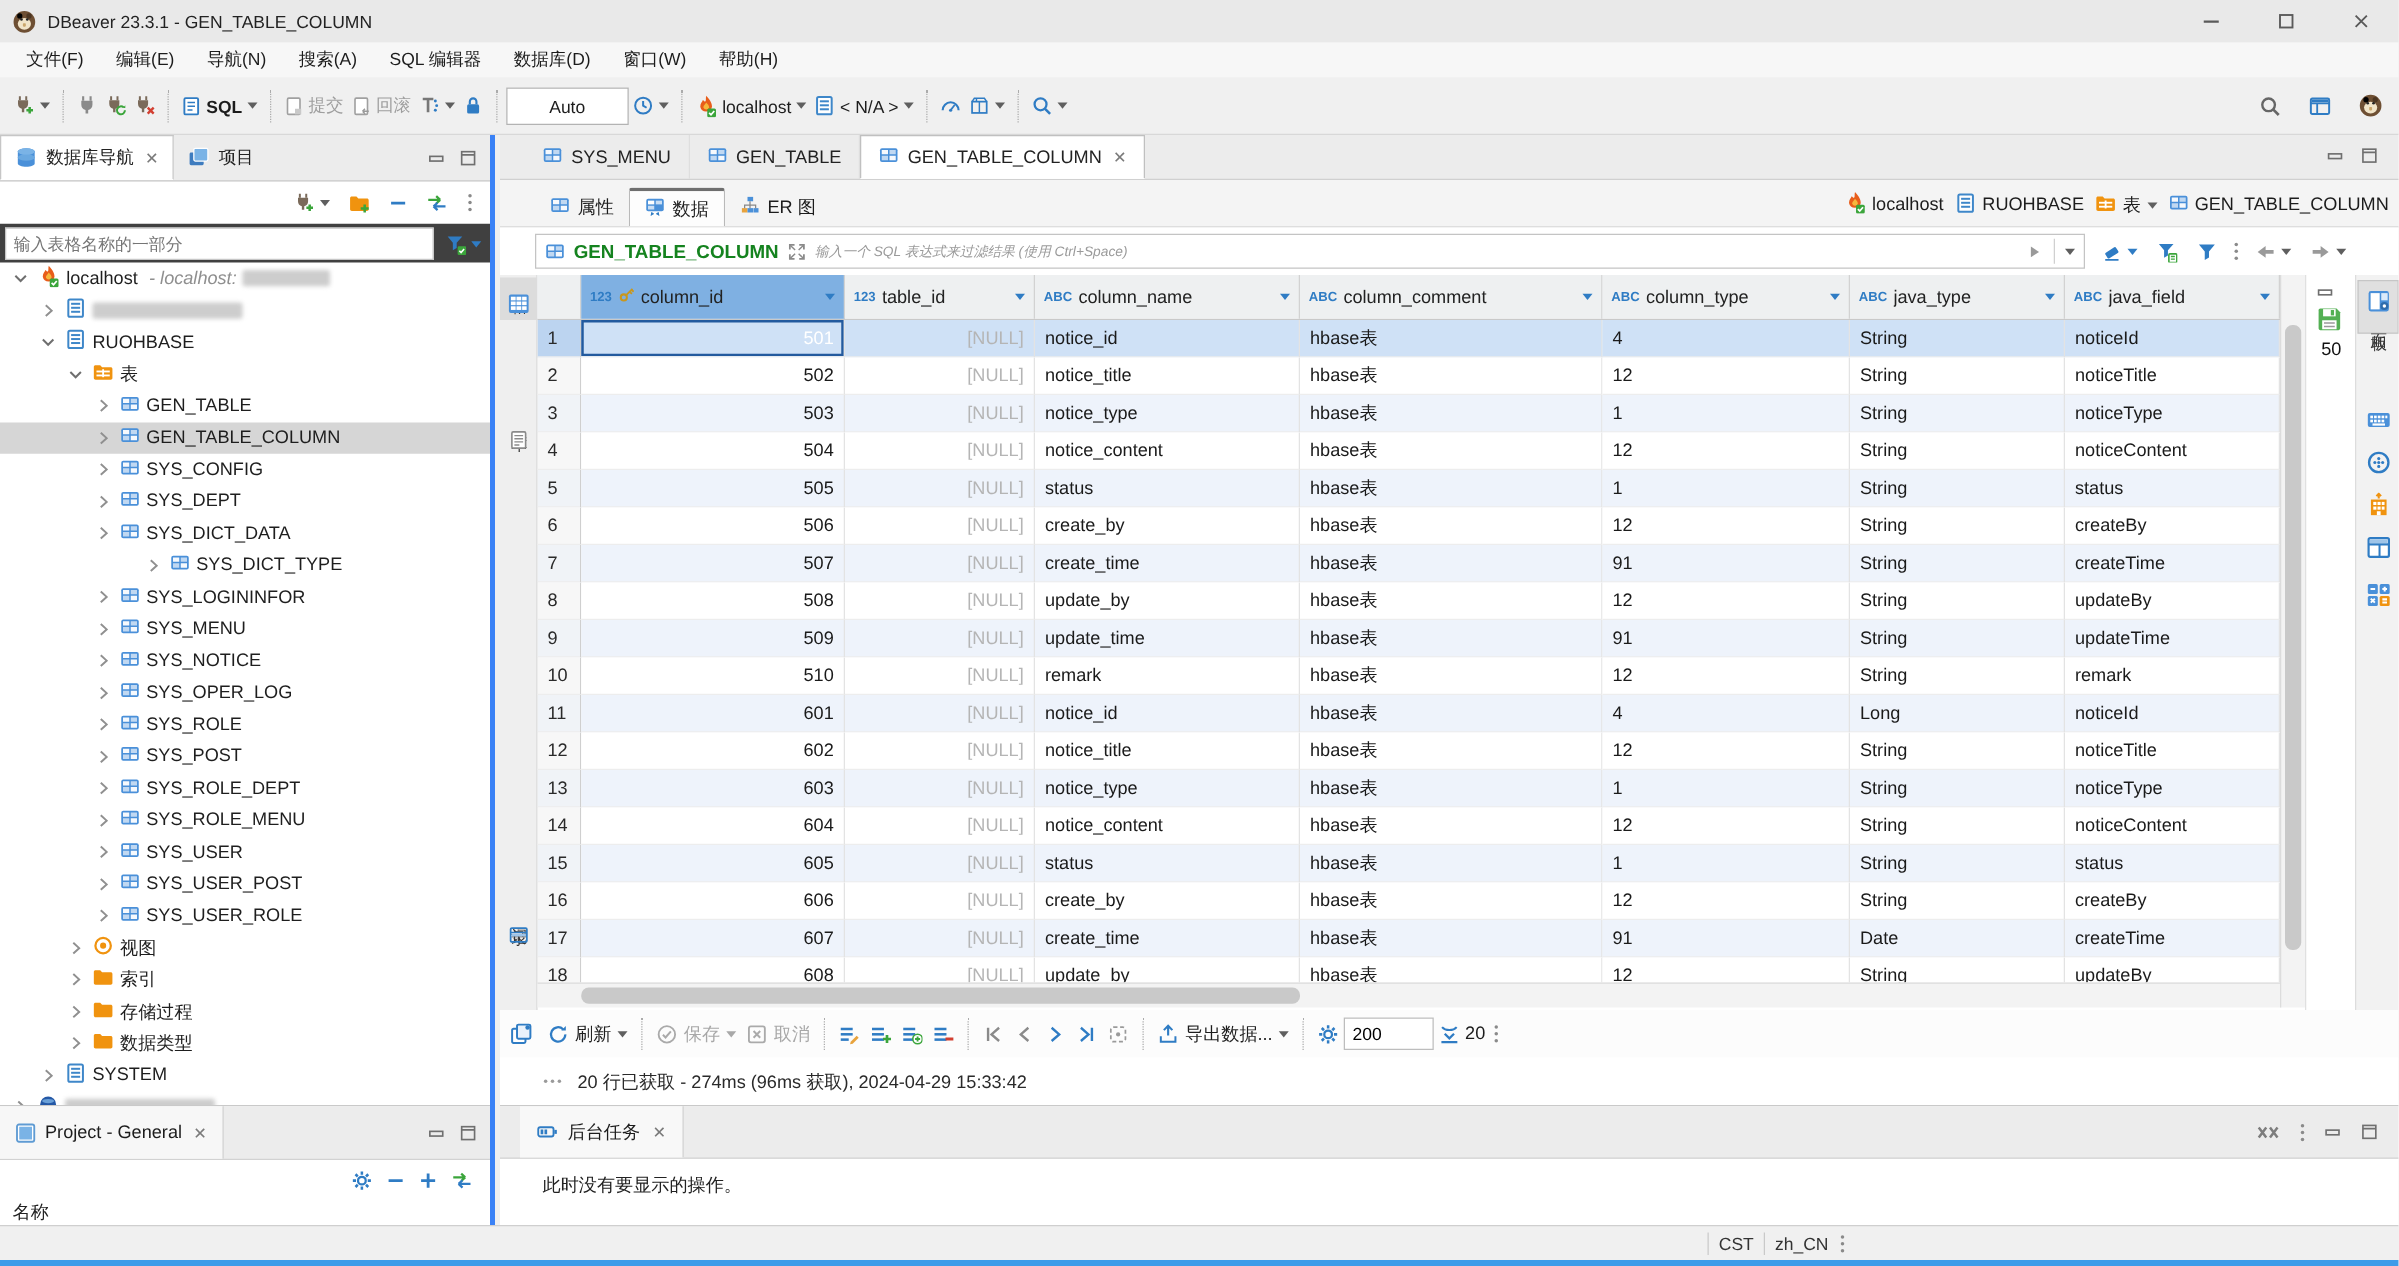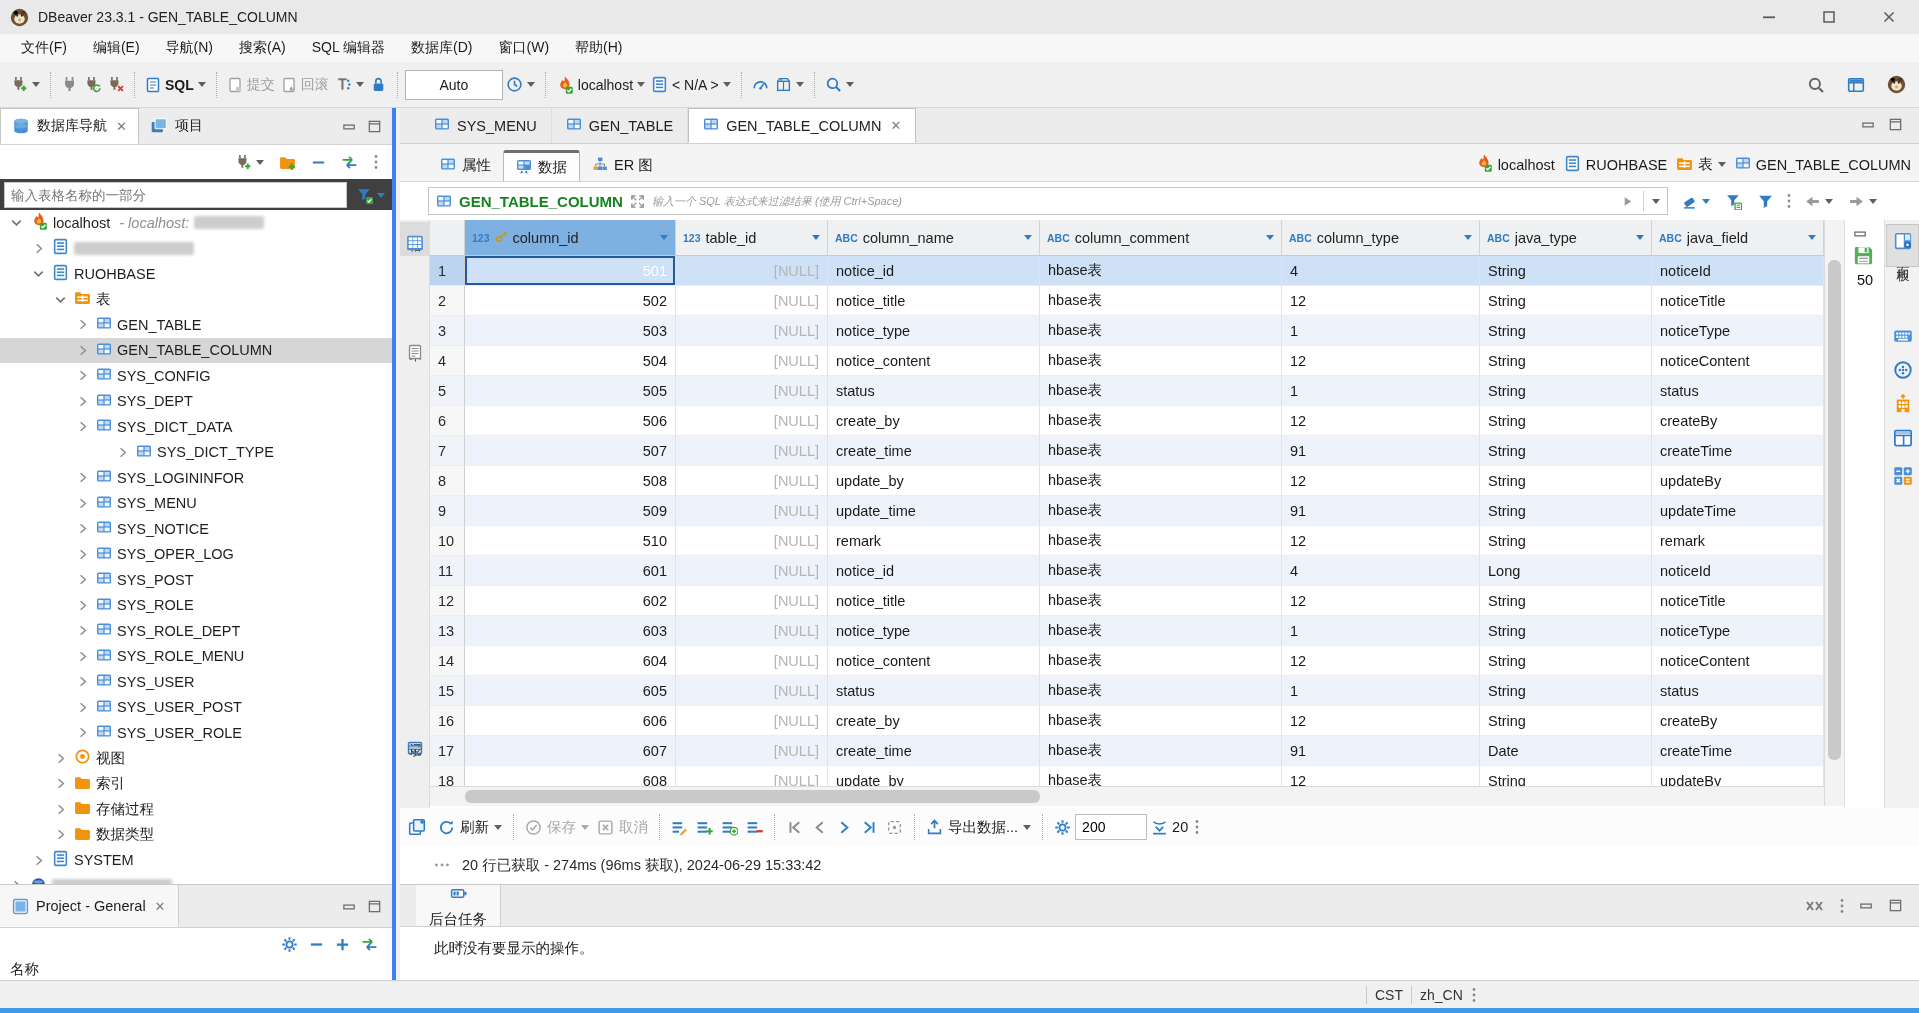--- a/index.html
+++ b/index.html
@@ -109,21 +109,21 @@
   .gtoolbar{position:absolute;left:0;top:700px;width:1519px;height:38px;background:#fcfcfc;display:flex;align-items:center;padding-left:8px;box-sizing:border-box;font-size:14.5px;}
   .gtb{display:flex;align-items:center;gap:5px;padding:3px 4px;}
   .gtb .t{color:#1c1c1c;}
   .gtb .t.dis{color:#a8a8a8;}
   .sizebox{width:72px;height:26px;border:1px solid #bdbdbd;font-family:"Liberation Sans",sans-serif;font-size:14px;padding:0 6px;box-sizing:border-box;outline:none;}
   .gstatus{position:absolute;left:0;top:738px;width:1519px;height:38px;background:#fff;display:flex;align-items:center;padding-left:34px;box-sizing:border-box;font-size:14.5px;color:#2a2a2a;gap:12px;}
 
   
   .tasks{position:absolute;left:0;top:776px;width:1519px;height:96px;background:#fff;border-top:1px solid #c9c9c9;}
   .tasks-tabs{position:absolute;left:0;top:0;width:1519px;height:42px;background:#ececec;border-bottom:1px solid #d2d2d2;display:flex;padding-left:16px;box-sizing:border-box;}
-  .ttab{display:flex;align-items:center;gap:8px;padding:0 13px;font-size:14.5px;background:#f8f8f8;border-right:1px solid #cfcfcf;flex-direction:column;}
+  .ttab{display:flex;align-items:center;gap:8px;padding:0 13px;font-size:14.5px;background:#f8f8f8;border-right:1px solid #cfcfcf;}
   .tasks-ctl{margin-left:auto;display:flex;align-items:center;gap:14px;padding-right:16px;}
   .tasks-msg{position:absolute;left:34px;top:54px;font-size:14.5px;color:#222;}
 
   
   .statusbar{left:0;top:980px;width:1919px;height:28px;background:#f0f0f0;border-top:1px solid #cfcfcf;box-sizing:border-box;}
   .sb-cluster{position:absolute;left:1358px;top:0;height:27px;display:flex;align-items:center;font-size:14px;color:#333;}
   .taskstrip{left:0;top:1008px;width:1919px;height:5px;background:#3d9be9;}
 </style>
 </head>
 <body>
@@ -675,36 +675,36 @@
               <path d="M6 3.5l5 4.5-5 4.5" stroke="#909090" stroke-width="1.7"></path>
             </svg>
           </span>
           <span><svg width="16" height="16" viewBox="0 0 16 16" fill="none">
               <rect x="1" y="2.5" width="14" height="11" rx="1.6" fill="#4a90d9"></rect>
               <rect x="2.4" y="4" width="5" height="3.4" fill="#fff" opacity="0.95"></rect>
               <rect x="8.6" y="4" width="5" height="3.4" fill="#fff" opacity="0.65"></rect>
               <rect x="2.4" y="8.6" width="5" height="3.6" fill="#fff" opacity="0.65"></rect>
               <rect x="8.6" y="8.6" width="5" height="3.6" fill="#fff" opacity="0.95"></rect>
             </svg></span>
+          <span class="lbl">SYS_ROLE</span>
+        </div>
+        <div class="trow" style="padding-left: 74px;">
+          <span class="chsp">
+            <svg width="15" height="15" viewBox="0 0 16 16" fill="none">
+              <path d="M6 3.5l5 4.5-5 4.5" stroke="#909090" stroke-width="1.7"></path>
+            </svg>
+          </span>
+          <span><svg width="16" height="16" viewBox="0 0 16 16" fill="none">
+              <rect x="1" y="2.5" width="14" height="11" rx="1.6" fill="#4a90d9"></rect>
+              <rect x="2.4" y="4" width="5" height="3.4" fill="#fff" opacity="0.95"></rect>
+              <rect x="8.6" y="4" width="5" height="3.4" fill="#fff" opacity="0.65"></rect>
+              <rect x="2.4" y="8.6" width="5" height="3.6" fill="#fff" opacity="0.65"></rect>
+              <rect x="8.6" y="8.6" width="5" height="3.6" fill="#fff" opacity="0.95"></rect>
+            </svg></span>
           <span class="lbl">SYS_POST</span>
-        </div>
-        <div class="trow" style="padding-left: 74px;">
-          <span class="chsp">
-            <svg width="15" height="15" viewBox="0 0 16 16" fill="none">
-              <path d="M6 3.5l5 4.5-5 4.5" stroke="#909090" stroke-width="1.7"></path>
-            </svg>
-          </span>
-          <span><svg width="16" height="16" viewBox="0 0 16 16" fill="none">
-              <rect x="1" y="2.5" width="14" height="11" rx="1.6" fill="#4a90d9"></rect>
-              <rect x="2.4" y="4" width="5" height="3.4" fill="#fff" opacity="0.95"></rect>
-              <rect x="8.6" y="4" width="5" height="3.4" fill="#fff" opacity="0.65"></rect>
-              <rect x="2.4" y="8.6" width="5" height="3.6" fill="#fff" opacity="0.65"></rect>
-              <rect x="8.6" y="8.6" width="5" height="3.6" fill="#fff" opacity="0.95"></rect>
-            </svg></span>
-          <span class="lbl">SYS_ROLE</span>
         </div>
         <div class="trow" style="padding-left: 74px;">
           <span class="chsp">
             <svg width="15" height="15" viewBox="0 0 16 16" fill="none">
               <path d="M6 3.5l5 4.5-5 4.5" stroke="#909090" stroke-width="1.7"></path>
             </svg>
           </span>
           <span><svg width="16" height="16" viewBox="0 0 16 16" fill="none">
               <rect x="1" y="2.5" width="14" height="11" rx="1.6" fill="#4a90d9"></rect>
               <rect x="2.4" y="4" width="5" height="3.4" fill="#fff" opacity="0.95"></rect>
@@ -1639,21 +1639,21 @@
     </div>
 
     <div class="gstatus">
       <span data-icon="dots-h">
           <svg width="16" height="6" viewBox="0 0 16 6">
             <circle cx="2.5" cy="3" r="1.4" fill="#9a9a9a"></circle>
             <circle cx="8" cy="3" r="1.4" fill="#9a9a9a"></circle>
             <circle cx="13.5" cy="3" r="1.4" fill="#9a9a9a"></circle>
           </svg>
         </span>
-      <span>20 行已获取 - 274ms (96ms 获取), 2024-06-29 15:33:42</span>
+      <span>20 行已获取 - 274ms (96ms 获取), 2024-04-29 15:33:42</span>
     </div>
 
     <div class="tasks">
       <div class="tasks-tabs">
         <span class="ttab">
           <span data-icon="battery">
               <svg width="17" height="17" viewBox="0 0 16 16" fill="none">
                 <rect x="1.5" y="4.5" width="11.5" height="7" rx="1.5" stroke="#2f7cc4" stroke-width="1.4"></rect>
                 <rect x="13.6" y="6.5" width="1.9" height="3" fill="#2f7cc4"></rect>
                 <rect x="3.3" y="6.2" width="2" height="3.6" fill="#2f7cc4"></rect>

